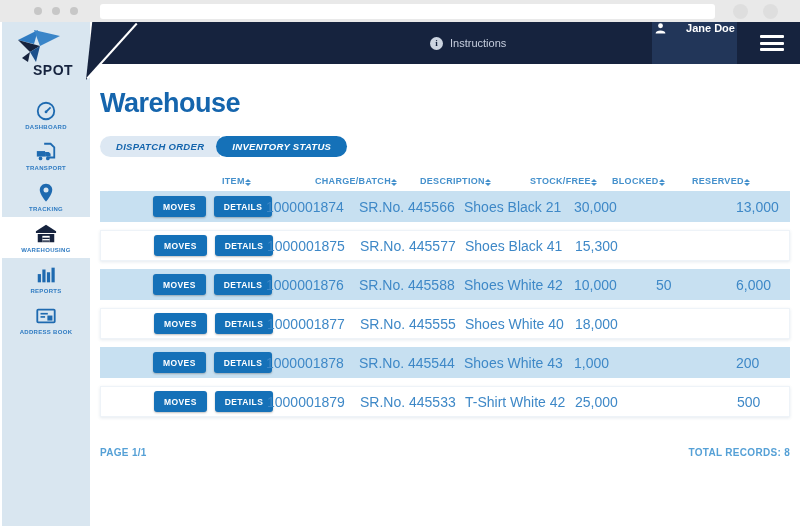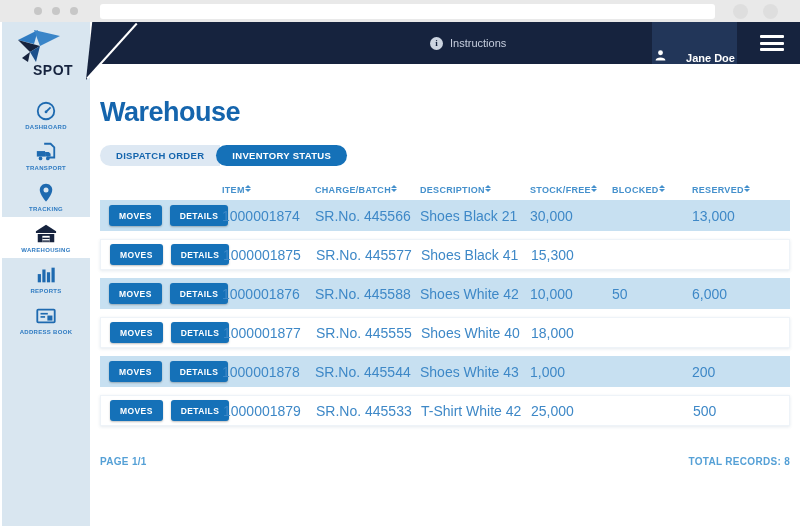--- a/index.html
+++ b/index.html
@@ -30,46 +30,46 @@
   .band { position:absolute; left:96px; top:22px; width:704px; height:42px; background:#16233e; }
   .band-spur { position:absolute; left:86px; top:22px; width:52px; height:58px; background:#16233e;
                clip-path:polygon(12% 0, 100% 0, 0 100%); }
   .band-line { position:absolute; left:111px; top:14px; width:2px; height:74px; background:#ffffff;
                transform:rotate(42deg); z-index:3; }
   .band .navlink { position:absolute; top:0; height:42px; display:flex; align-items:center; gap:7px;
                    color:#c6cede; font-size:11px; cursor:pointer; }
   .navlink.instructions { left:334px; }
   .navlink.administration { left:452px; }
   .user-chip { position:absolute; right:63px; top:0; width:85px; height:42px; background:#223659;
-               display:flex; align-items:flex-end; justify-content:center; gap:19px; color:#ffffff;
+               display:flex; align-items:flex-start; justify-content:center; gap:19px; color:#ffffff;
                font-size:11px; font-weight:bold; cursor:pointer; }
   .burger { position:absolute; right:16px; top:13px; width:24px; height:16px; display:flex;
             flex-direction:column; justify-content:space-between; cursor:pointer; }
   .burger div { height:3px; background:#fff; border-radius:1px; }
   .info-circ { width:13px; height:13px; border-radius:50%; background:#cdd5e1; color:#16233e;
                font-size:9px; font-weight:bold; display:flex; align-items:center; justify-content:center;
                font-family:"Liberation Serif", serif; }
 
   
-  .content { position:absolute; left:100px; top:97px; width:690px; }
+  .content { position:absolute; left:100px; top:88px; width:690px; }
   .page-title { font-size:27px; font-weight:bold; color:#1565ad; letter-spacing:-0.5px; }
   .tabs { margin-top:17px; display:flex; }
   .tab { height:21px; padding:0 16px; display:flex; align-items:center; font-size:9.5px; font-weight:bold;
-         letter-spacing:0.3px; cursor:pointer; }
+         letter-spacing:0.3px; cursor:pointer;font-style:italic; }
   .tab.inactive { background:#dde8f3; color:#1565ad; border-radius:11px 0 0 11px; }
   .tab.active { background:#1571b8; color:#ffffff; border-radius:11px; margin-left:-4px; }
 
   .grid { display:grid; grid-template-columns:122px 93px 105px 110px 82px 80px 98px; align-items:center; }
   .thead { margin-top:14px; height:20px; }
-  .th { font-size:9px; font-weight:bold; color:#4490cc; letter-spacing:0.3px; display:flex; align-items:flex-start; gap:0; cursor:pointer; }
+  .th { font-size:9px; font-weight:bold; color:#4490cc; letter-spacing:0.3px; display:flex; align-items:flex-end; gap:0; cursor:pointer; }
   .sort { display:inline-flex; flex-direction:column; gap:1px; }
   .sort .up { width:0; height:0; border-left:3px solid transparent; border-right:3px solid transparent; border-bottom:3px solid #4490cc; }
   .sort .dn { width:0; height:0; border-left:3px solid transparent; border-right:3px solid transparent; border-top:3px solid #4490cc; }
 
-  .row { height:31px; margin-bottom:8px; }
+  .row { height:31px; margin-bottom:8px;padding-left:44px; }
   .row.alt { background:#c7e0f1; }
   .row.plain { background:#ffffff; border:1px solid #eef3f8; box-shadow:0 1px 3px rgba(40,80,120,0.12); }
   .cell { font-size:14px; color:#3e88c7; padding-right:6px; white-space:nowrap; }
   .actions { display:flex; gap:8px; padding-left:9px; }
   .btn { background:#1571b8; color:#fff; border:none; font-family:inherit; font-size:8.5px; font-weight:bold;
          letter-spacing:0.4px; height:21px; padding:0 10px; border-radius:3px; cursor:pointer;
          box-shadow:0 1px 2px rgba(0,0,0,0.25); }
 
   .tfoot { margin-top:30px; display:flex; justify-content:space-between; }
   .tfoot span { font-size:10px; font-weight:bold; color:#55a0d6; letter-spacing:0.3px; }

